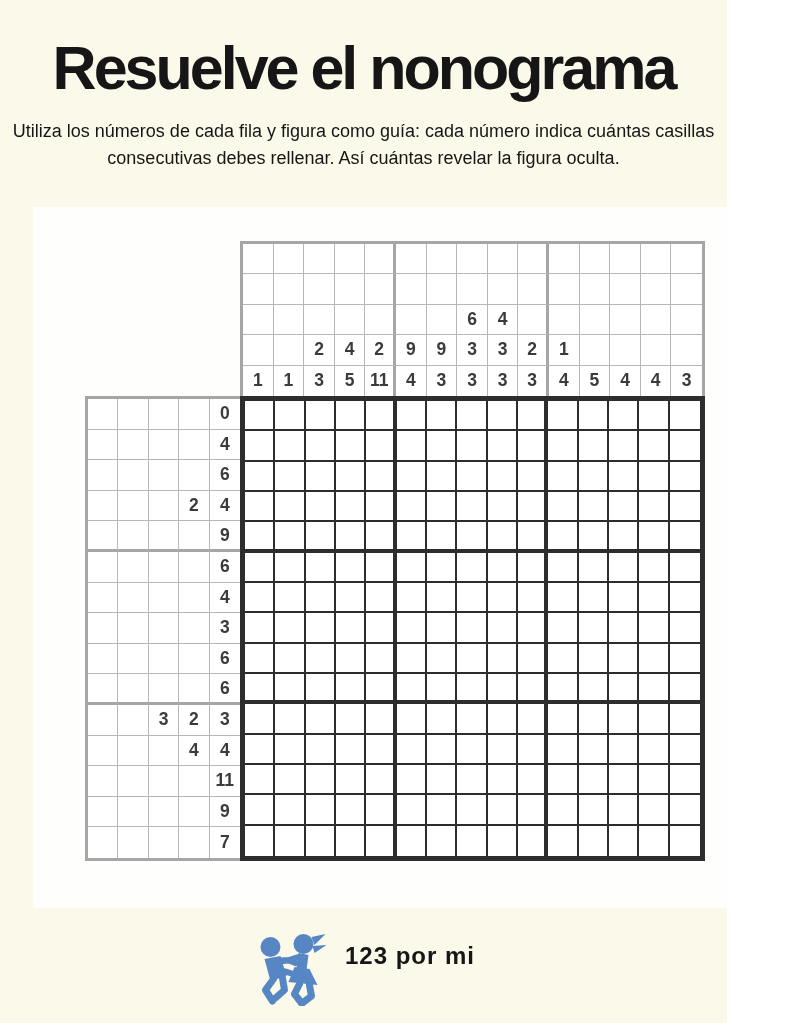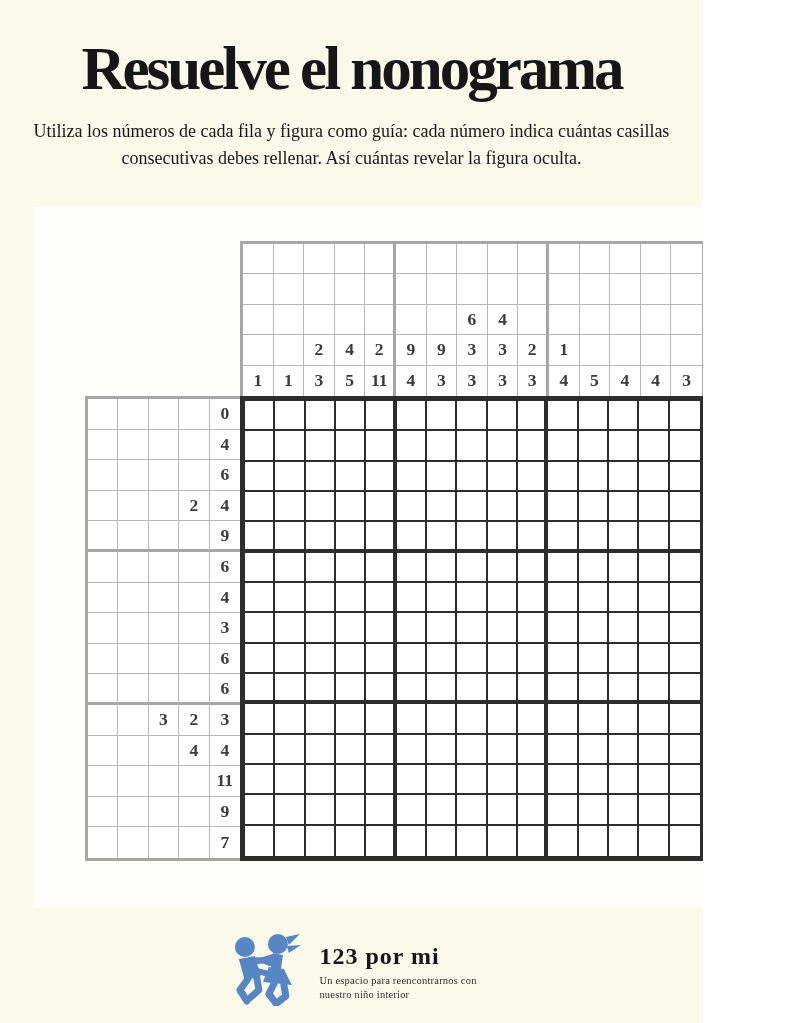--- a/index.html
+++ b/index.html
@@ -1,21 +1,22 @@
 <!DOCTYPE html>
 <html><head>
 <meta charset="utf-8">
 <style>
   html,body { margin:0; padding:0; }
   .page {
     position:relative;
     width:703px; height:1023px;
     background:var(--bg, #faf9ea);
-    font-family:Liberation Serif, serif;
+    font-family:Liberation Sans, sans-serif;
     overflow:hidden;
+    padding-left:24px;
   }
   .title {
     position:absolute; top:38px; left:0; right:0;
     margin:0; text-align:center;
     font-size:61px; font-weight:bold; letter-spacing:-3px;
     color:var(--ink, #161616); line-height:1;
   }
   .subtitle {
     position:absolute; top:118px; left:0; right:0;
     margin:0; text-align:center;
@@ -485,18 +486,16 @@
         <path d="M60 14 L74 13 L62 21 Z" stroke="none"></path>
         <path d="M46 21 L56 23 L54 38 L44 36 Z" stroke="none"></path>
         <path d="M42 35 L57 37 L65 53 L36 50 Z" stroke="none"></path>
         <path d="M47 52 L42 62 L49 71" stroke-width="7" fill="none" stroke-linecap="round" stroke-linejoin="round"></path>
         <path d="M57 53 L59 64 L50 71" stroke-width="7" fill="none" stroke-linecap="round" stroke-linejoin="round"></path>
         <path d="M46 25 Q37 28 31 29" stroke-width="6" fill="none" stroke-linecap="round"></path>
       </g>
     </svg>
     <div class="logo-textblock">
       <div class="logo-name">123 por mi</div>
-      <div class="logo-tagline"><span>Un espacio para reencontrarnos con</span><br>
-      <span>nuestro niño interior</span></div>
     </div>
   </div>
 
 </div>
 
 </body></html>

